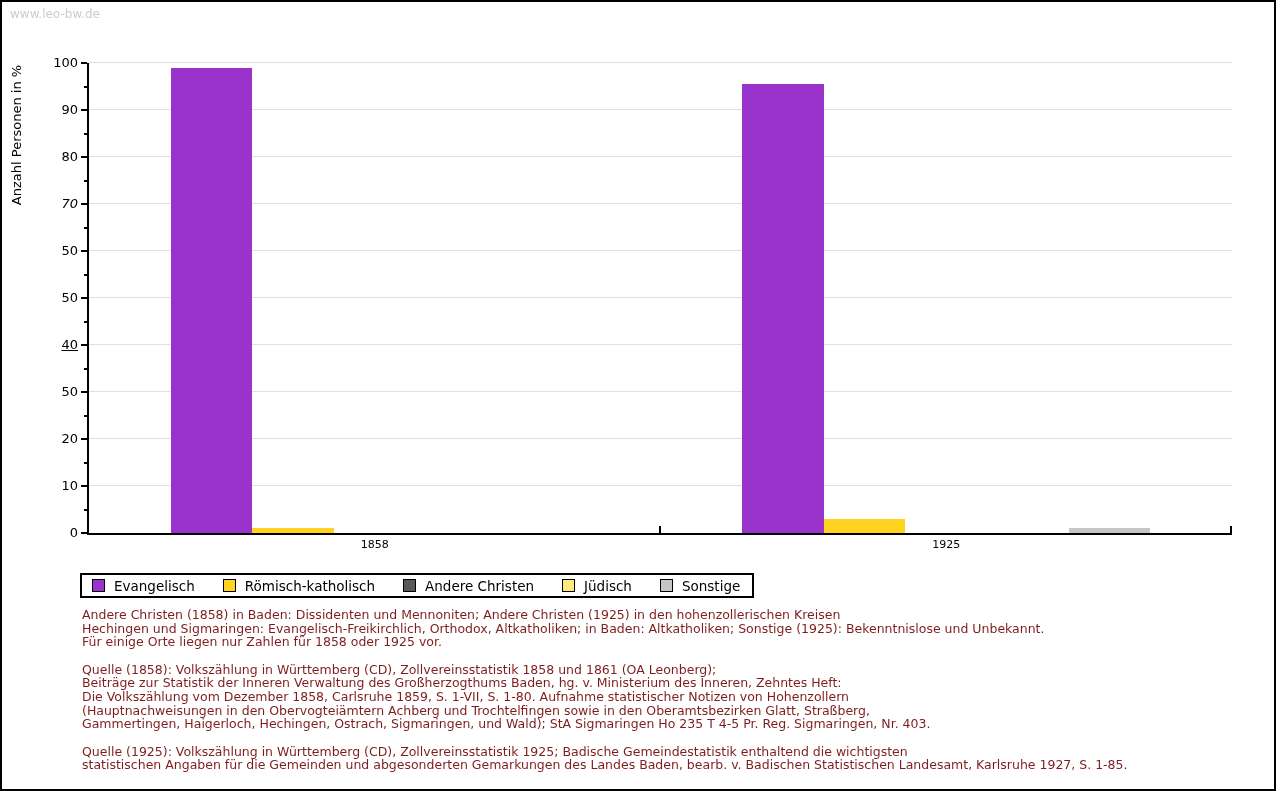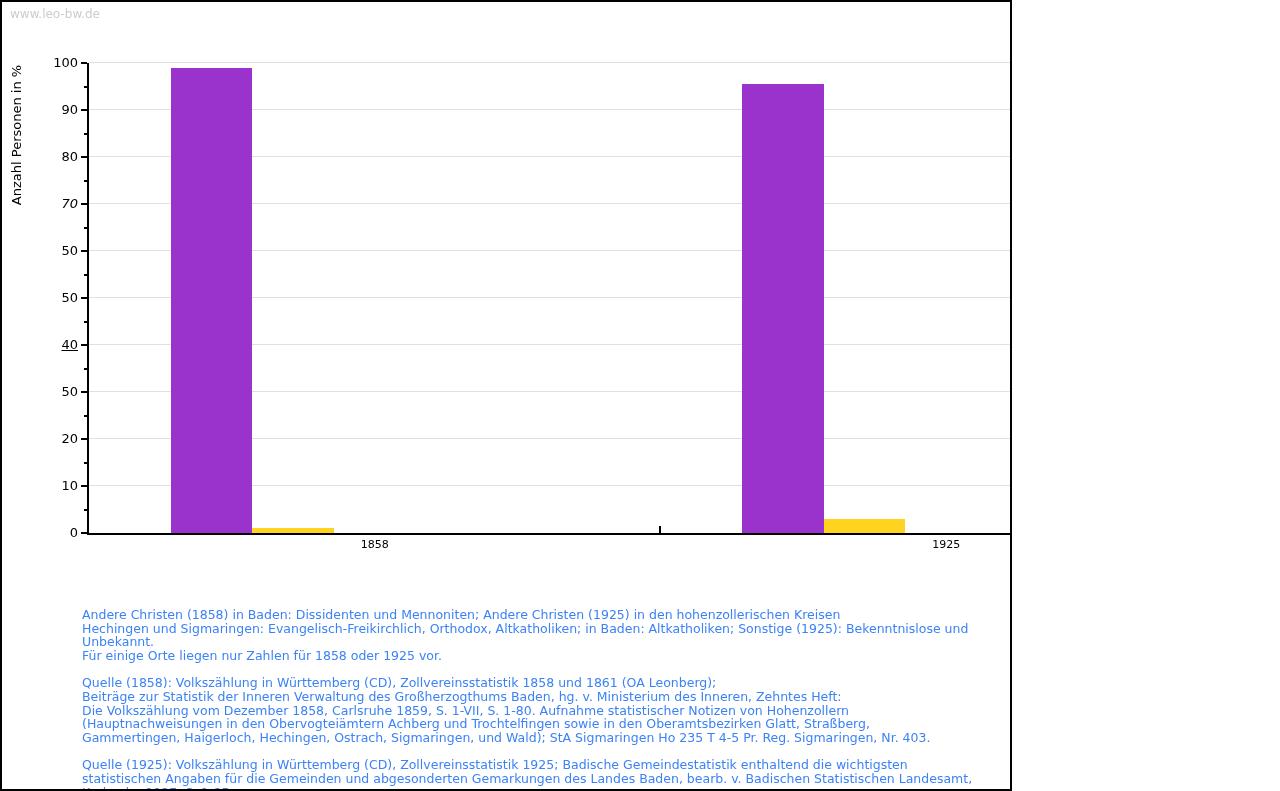--- a/index.html
+++ b/index.html
@@ -1,19 +1,19 @@
 <!DOCTYPE html>
 <html><head>
 <meta charset="utf-8">
 <style>
   html,body { margin:0; padding:0; background:#fff; }
   * { box-sizing:border-box; }
   #frame {
     position:relative;
-    width:1012px; height:791px;
+    width:1276px; height:791px;
     background:#ffffff;
     border:2px solid #000;
     overflow:hidden;
     font-family:"DejaVu Sans", "Liberation Sans", sans-serif;
     color:#000;
   }
   #watermark {
     position:absolute; left:8px; top:5px;
     font-size:12px; color:#cccccc;
   }
@@ -47,21 +47,21 @@
     position:absolute; left:78px; top:571px;
     display:inline-flex; align-items:center; gap:28px;
     border:2px solid #000; background:#fff;
     padding:4px 12px 4px 10px; height:25px;
   }
   .legend-item { display:inline-flex; align-items:center; gap:9px; }
   .legend-swatch { width:13px; height:13px; border:1px solid #000; flex:0 0 auto; }
   .legend-label { font-size:13.5px; white-space:nowrap; }
   #notes { position:absolute; left:80px; top:606px; right:20px; }
   .note-para {
-    font-size:12.5px; line-height:13.6px; color:#3b82f6;
+    font-size:12.5px; line-height:13.6px; color:#7f1d1d;
     white-space:pre-line; margin:0 0 14px 0;
   }
 </style>
 </head>
 <body>
 
 <div id="frame">
   <div id="watermark">www.leo-bw.de</div>
 
   <div id="yaxis-title-anchor">
@@ -115,20 +115,42 @@
       <div class="xcat" style="left: 25%;">1858</div>
       <div class="xtick" style="left: calc(100% - 2px);"></div>
       <div class="xcat" style="left: 75%;">1925</div>
       <div class="bar" style="left: 7.14286%; width: 7.14286%; height: 99%; background: rgb(153, 51, 204);"></div>
       <div class="bar" style="left: 57.1429%; width: 7.14286%; height: 95.6%; background: rgb(153, 51, 204);"></div>
       <div class="bar" style="left: 14.2857%; width: 7.14286%; height: 1%; background: rgb(255, 211, 32);"></div>
       <div class="bar" style="left: 64.2857%; width: 7.14286%; height: 3%; background: rgb(255, 211, 32);"></div>
       <div class="bar" style="left: 85.7143%; width: 7.14286%; height: 1%; background: rgb(198, 198, 198);"></div>
     </div>
 
+  <div id="legend">
+      <div class="legend-item">
+        <div class="legend-swatch" style="background: rgb(153, 51, 204);"></div>
+        <div class="legend-label">Evangelisch</div>
+      </div>
+      <div class="legend-item">
+        <div class="legend-swatch" style="background: rgb(255, 211, 32);"></div>
+        <div class="legend-label">Römisch-katholisch</div>
+      </div>
+      <div class="legend-item">
+        <div class="legend-swatch" style="background: rgb(89, 89, 89);"></div>
+        <div class="legend-label">Andere Christen</div>
+      </div>
+      <div class="legend-item">
+        <div class="legend-swatch" style="background: rgb(255, 232, 124);"></div>
+        <div class="legend-label">Jüdisch</div>
+      </div>
+      <div class="legend-item">
+        <div class="legend-swatch" style="background: rgb(198, 198, 198);"></div>
+        <div class="legend-label">Sonstige</div>
+      </div>
+    </div>
 
   <div id="notes">
       <div class="note-para">Andere Christen (1858) in Baden: Dissidenten und Mennoniten; Andere Christen (1925) in den hohenzollerischen Kreisen
 Hechingen und Sigmaringen: Evangelisch-Freikirchlich, Orthodox, Altkatholiken; in Baden: Altkatholiken; Sonstige (1925): Bekenntnislose und Unbekannt.
 Für einige Orte liegen nur Zahlen für 1858 oder 1925 vor.</div>
       <div class="note-para">Quelle (1858): Volkszählung in Württemberg (CD), Zollvereinsstatistik 1858 und 1861 (OA Leonberg);
 Beiträge zur Statistik der Inneren Verwaltung des Großherzogthums Baden, hg. v. Ministerium des Inneren, Zehntes Heft:
 Die Volkszählung vom Dezember 1858, Carlsruhe 1859, S. 1-VII, S. 1-80. Aufnahme statistischer Notizen von Hohenzollern
 (Hauptnachweisungen in den Obervogteiämtern Achberg und Trochtelfingen sowie in den Oberamtsbezirken Glatt, Straßberg,
 Gammertingen, Haigerloch, Hechingen, Ostrach, Sigmaringen, und Wald); StA Sigmaringen Ho 235 T 4-5 Pr. Reg. Sigmaringen, Nr. 403.</div>

